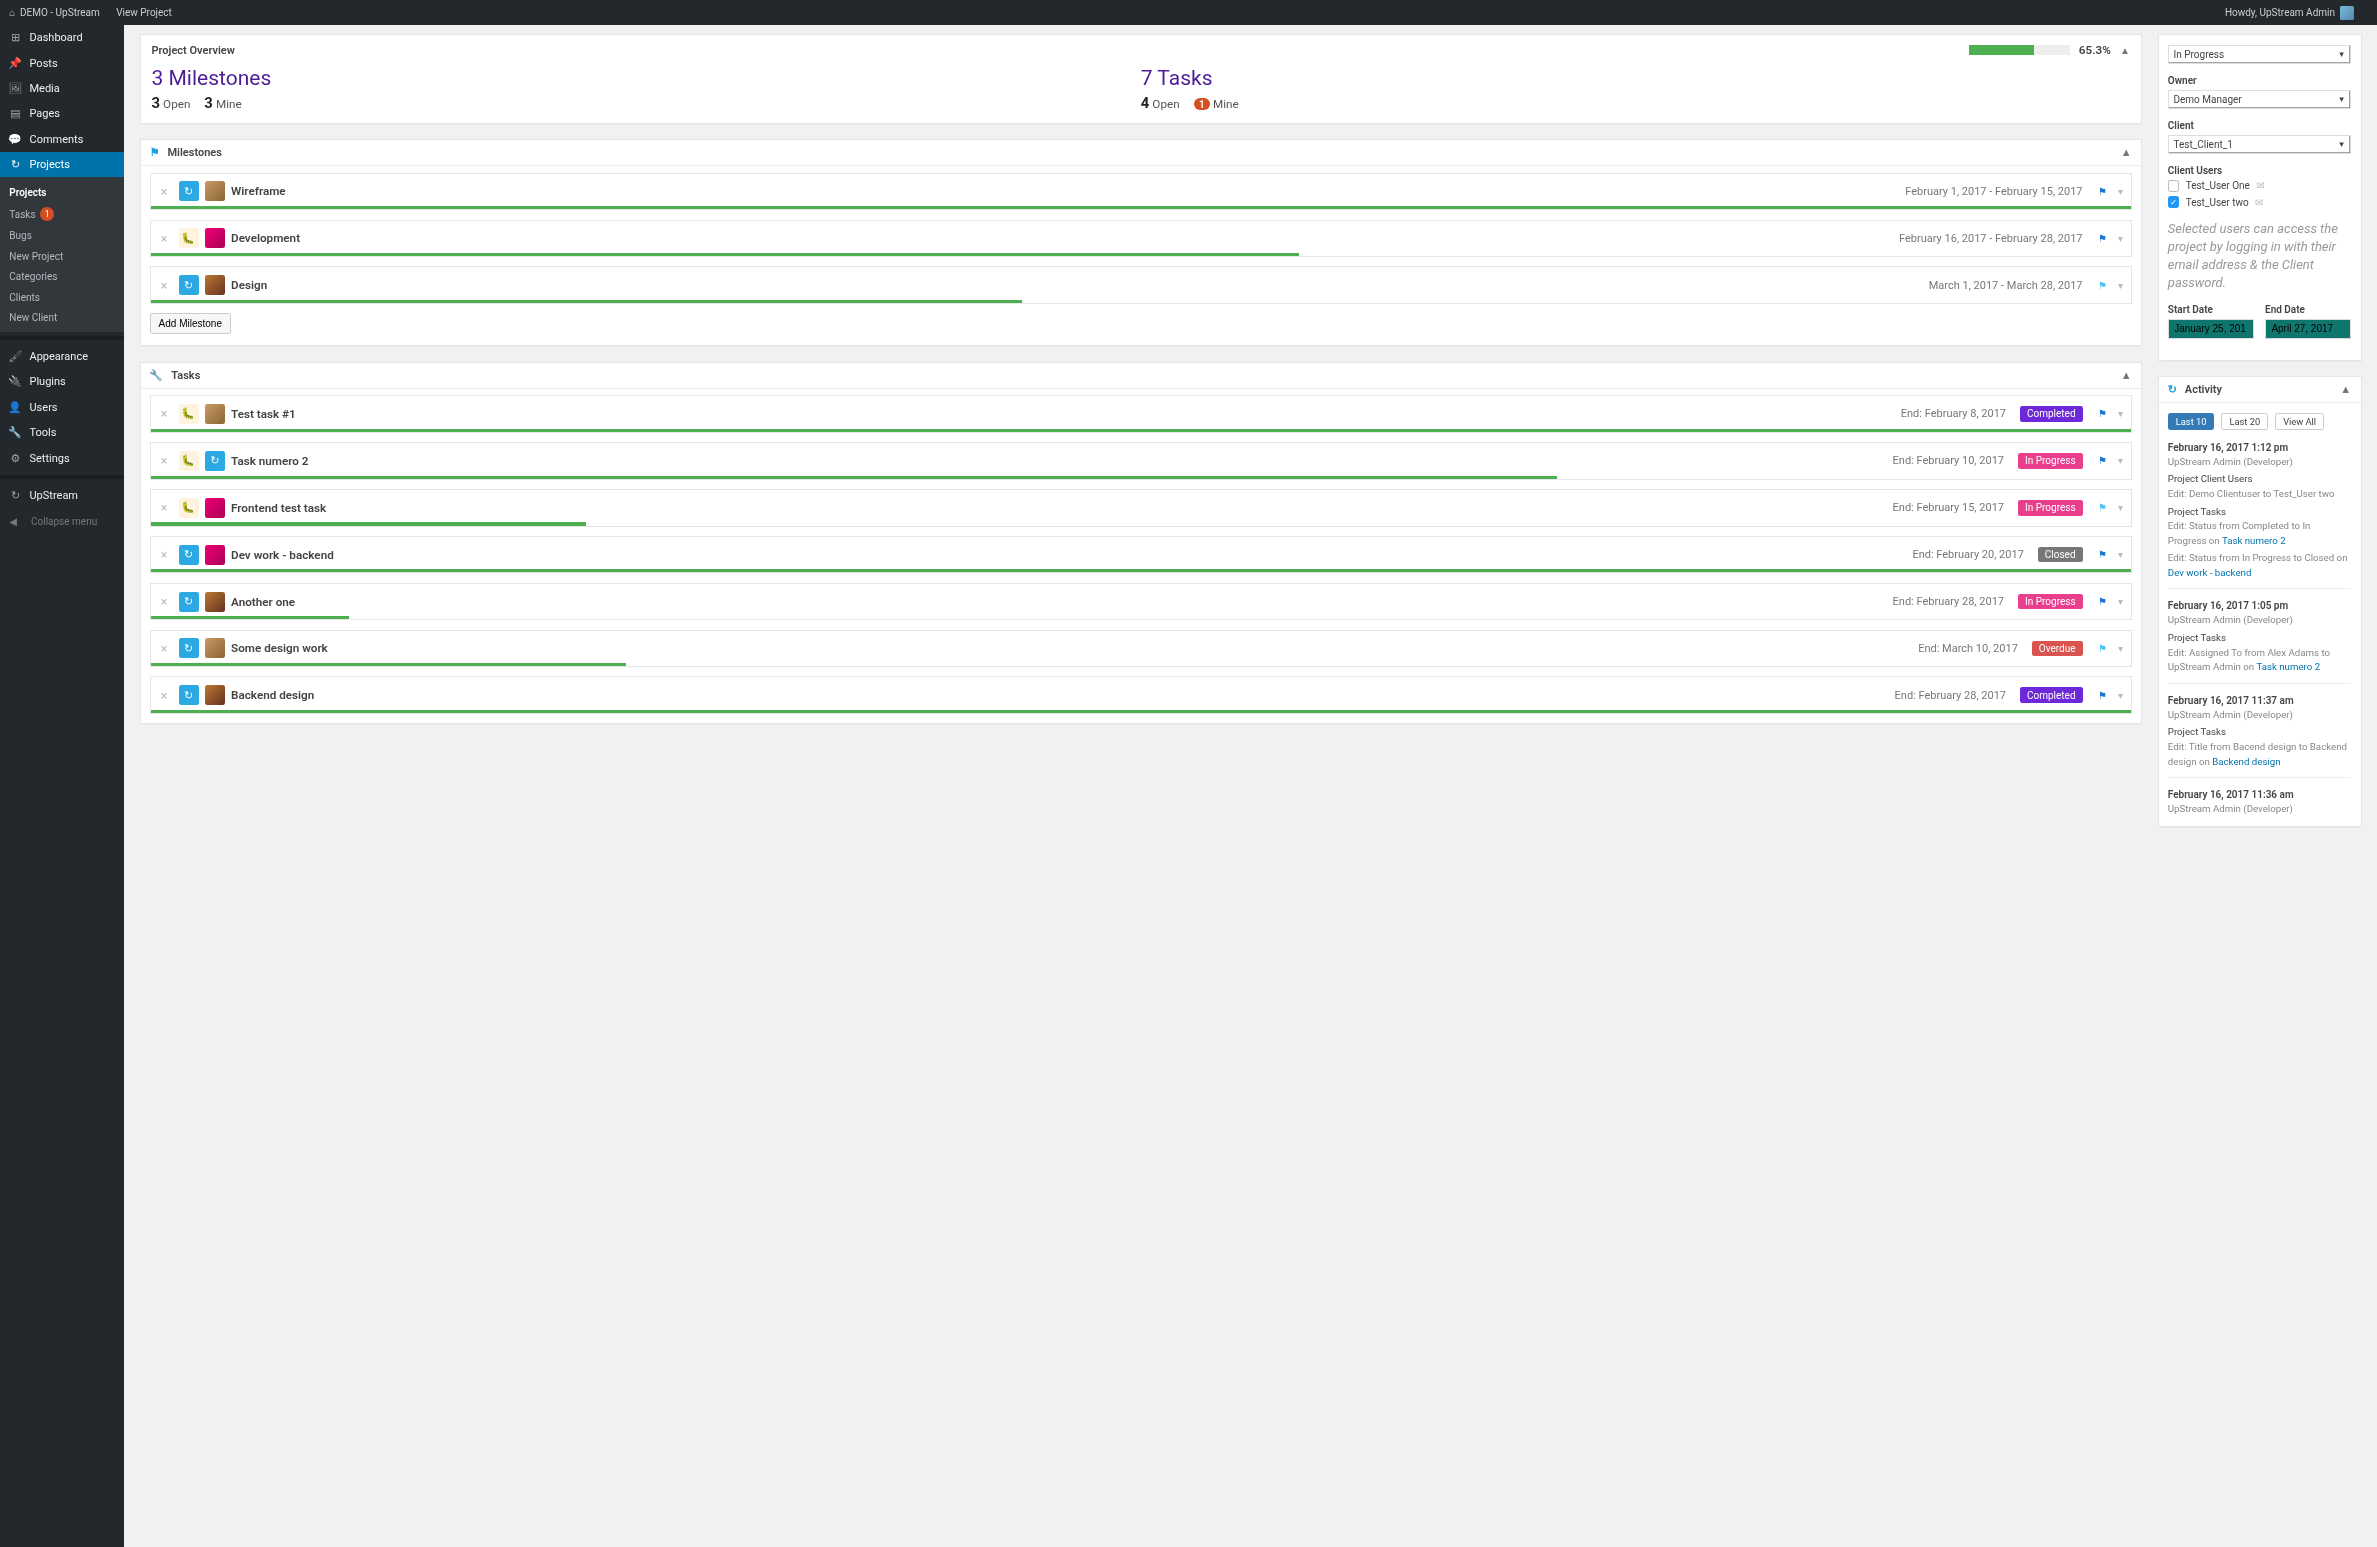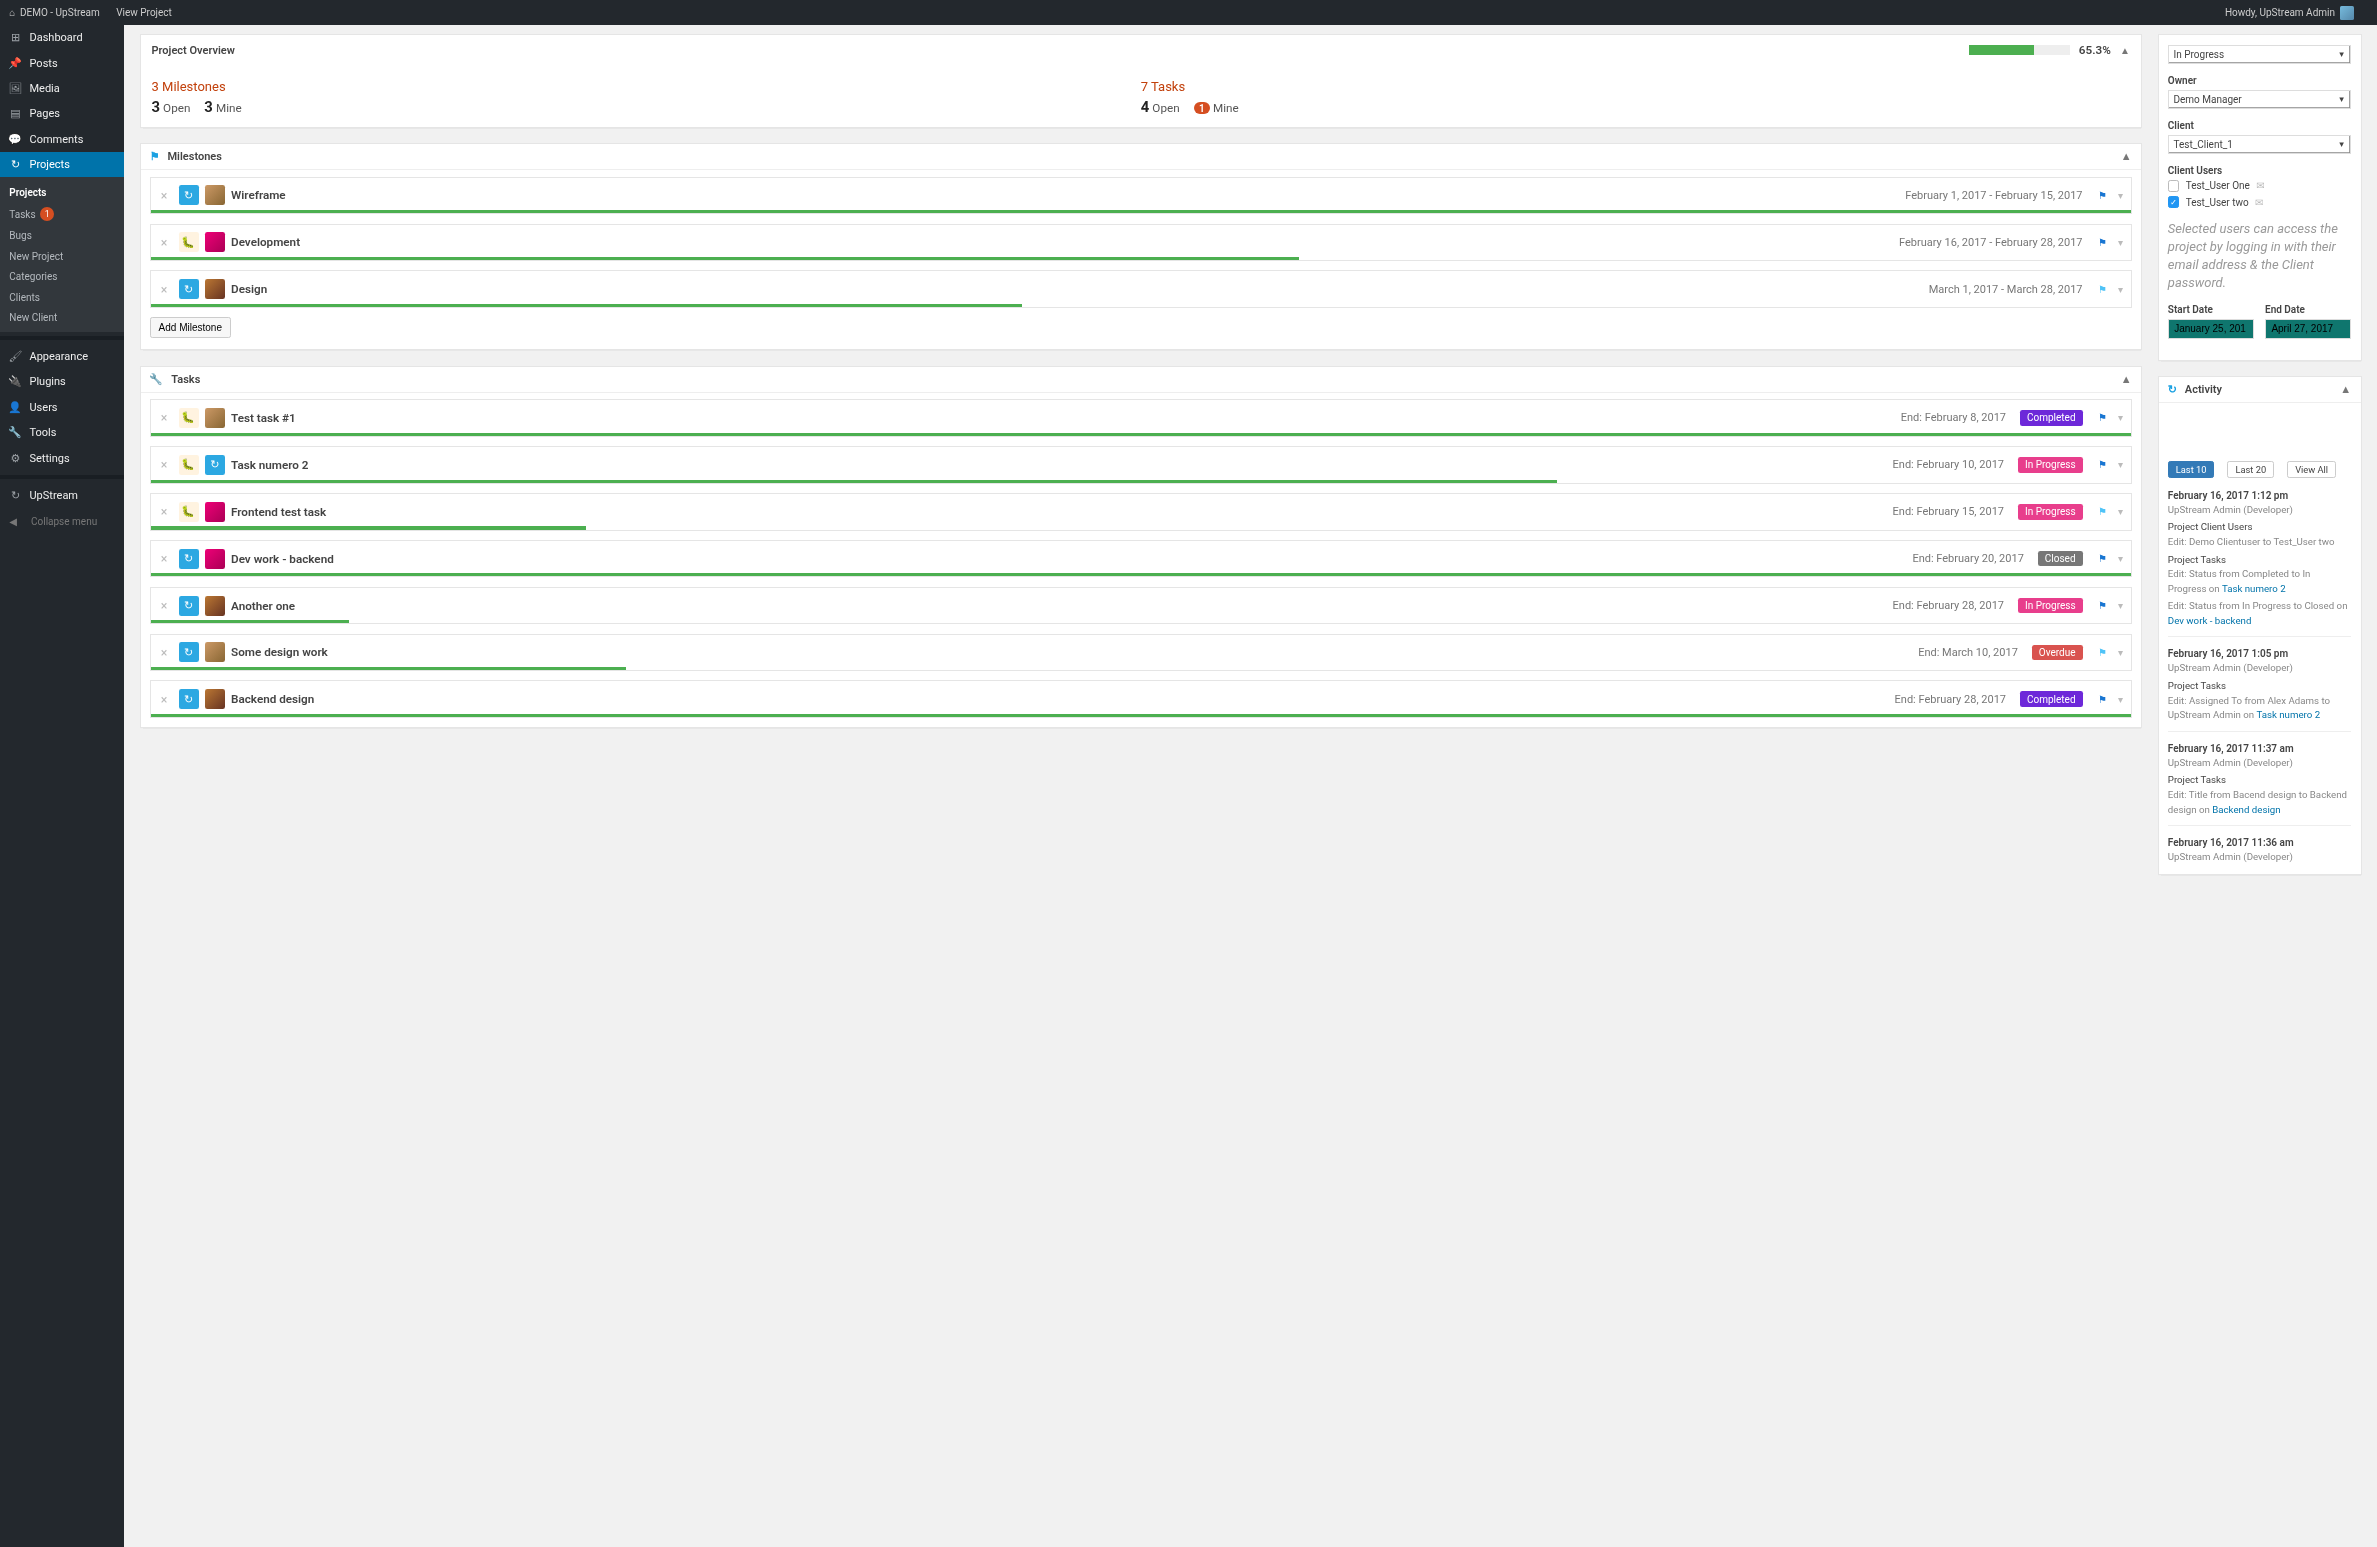--- a/index.html
+++ b/index.html
@@ -40,21 +40,21 @@
 .inside { padding: 9.3px; }
 
 .ov-head { padding: 7.8px 11px 4.7px; display:flex; align-items:center; }
 .ov-head h2{font-size:11px;font-weight:600;}
 .ov-head .right{margin-left:auto; display:flex; align-items:center; gap:9.3px;}
 .progress { width:101px; height:9.3px; background:#eee;}
 .progress > div{height:100%; background:#4caf50;}
 .pct{font-weight:600;font-size:11.7px;}
 .ov-body{display:flex; padding:4.7px 11px 11px;}
 .ov-stat{flex:1;}
-.ov-stat .big{font-size:13px;color:#c2410c;margin-bottom:3.1px;margin-top:13px;}
+.ov-stat .big{font-size:21px;color:#4c1d95;margin-bottom:3.1px;}
 .ov-stat .line{font-size:11.7px;color:#555;}
 .ov-stat .line b{color:#222;font-size:14.8px;margin-right:3.1px;}
 .ov-stat .line .gap{display:inline-block;width:14px;}
 .badge-red{background:#d54e21;color:#fff;border-radius:7.8px;padding:0.8px 5.4px;font-weight:600;font-size:10px;}
 
 .item { border:0.8px solid #e5e5e5; margin:6.2px 9.3px 9.3px; position:relative; }
 .item-head{display:flex; align-items:center; padding:7.8px 7.8px 7.8px 4.7px; gap:6.2px;}
 .item .close{color:#bbb;width:17px;text-align:center;cursor:pointer;font-size:12.4px;}
 .item .sq{width:20px;height:20px;border-radius:2.3px;display:flex;align-items:center;justify-content:center;font-size:11px;}
 .sq-upstream{background:#2ca8e2;color:#fff;}
@@ -81,21 +81,21 @@
 .selectlike .caret{font-size:7.8px;}
 .inputlike{border:0.8px solid #ddd;background:#0f766e;box-shadow:0 0 0 rgba(0,0,0,0);padding:3.9px 5.4px;font-size:10px;width:100%;}
 .two{display:flex;gap:11px;}
 .two > div{flex:1;}
 .ck{display:flex;align-items:center;gap:6.2px;margin-bottom:4.7px;font-size:10px;}
 .ck-box{width:11.7px;height:11.7px;border:0.8px solid #bbb;border-radius:2.3px;display:flex;align-items:center;justify-content:center;font-size:7.8px;color:#fff;}
 .ck-box.on{background:#2196f3;border-color:#2196f3;}
 .mail{color:#bbb;}
 .hint{color:#999;font-style:italic;font-size:13px;line-height:1.4;margin-top:12px;}
 
-.activity-filters{display:flex;gap:13px;margin-bottom:7.8px;margin-top:48px;}
+.activity-filters{display:flex;gap:7px;margin-bottom:7.8px;}
 .pill{border:0.8px solid #ccc;background:#fff;padding:2.3px 7px;border-radius:2.3px;font-size:9.3px;cursor:pointer;}
 .pill.active{background:#337ab7;color:#fff;border-color:#337ab7;}
 .act-block{margin-top:9.3px;font-size:9.7px;line-height:1.5;}
 .act-block .date{font-weight:600;font-size:10px;}
 .act-block .who{color:#888;}
 .act-block .sect{margin-top:3.1px;}
 .act-block a{color:#0073aa;text-decoration:none;}
 hr.thin{border:none;border-top:0.8px solid #eee;margin:7.8px 0;}
 </style>
 </head>

